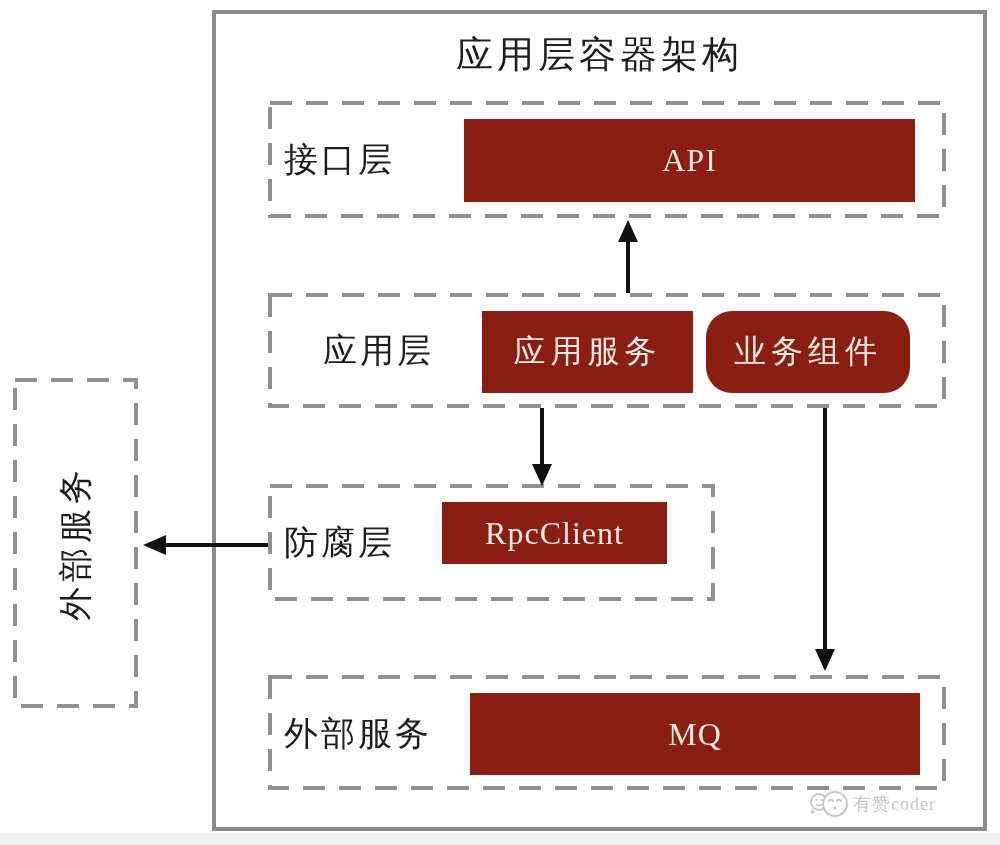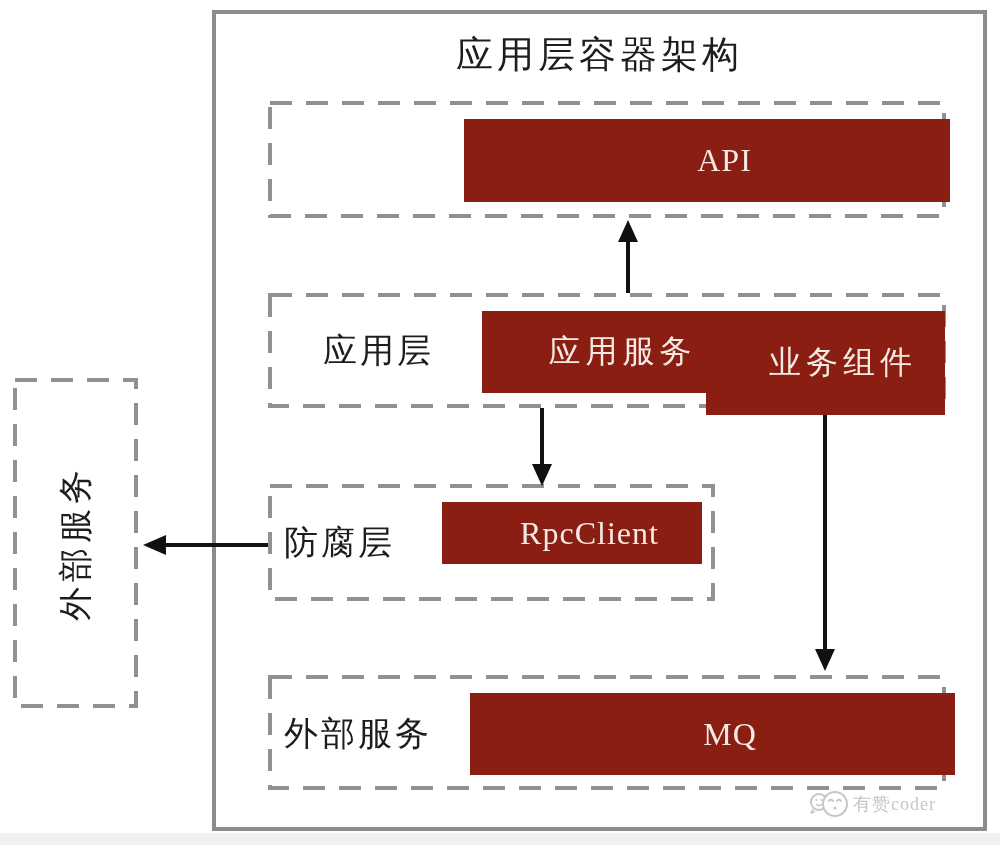--- a/index.html
+++ b/index.html
@@ -11,27 +11,27 @@
     position:absolute;left:212px;top:10px;width:775px;height:821px;
     box-sizing:border-box;border:4px solid #8c8c8c;background:transparent;
   }
   .diagram-title{
     position:absolute;left:212px;top:30px;width:775px;text-align:center;
     font-size:37px;letter-spacing:4px;color:#1d1d1d;white-space:nowrap;
   }
   .gfx{position:absolute;left:0;top:0;width:1000px;height:845px;}
   .comp{
     position:absolute;background:#8a1e12;color:#f5e9e4;
-    display:flex;align-items:center;justify-content:center;white-space:nowrap;padding-left:35px;
+    display:flex;align-items:center;justify-content:center;white-space:nowrap;
   }
   .comp.cn{font-size:32px;letter-spacing:5px;}
   .comp.en{font-size:32px;letter-spacing:1px;}
   #api{left:464px;top:119px;width:451px;height:83px;}
   #app-service{left:482px;top:311px;width:211px;height:82px;}
-  #biz-comp{left:706px;top:311px;width:204px;height:104px;}
+  #biz-comp{left:706px;top:311px;width:204px;height:82px;border-radius:26px;}
   #rpc-client{left:442px;top:502px;width:225px;height:62px;}
   #mq{left:470px;top:693px;width:450px;height:82px;}
   .layer-label{
     position:absolute;display:flex;align-items:center;
     font-size:34px;letter-spacing:3px;color:#1d1d1d;white-space:nowrap;
   }
   #lbl-interface{left:284px;top:101px;height:117px;}
   #lbl-app{left:284px;top:293px;height:115px;margin-left:39px;}
   #lbl-acl{left:284px;top:484px;height:117px;}
   #lbl-infra{left:284px;top:675px;height:117px;}
@@ -73,20 +73,21 @@
 
     <line x1="825" y1="408" x2="825" y2="651" stroke="#111111" stroke-width="4"></line>
     <polygon points="825,671 815,649 835,649" fill="#111111"></polygon>
 
     <line x1="268" y1="545" x2="164" y2="545" stroke="#111111" stroke-width="4"></line>
     <polygon points="143,545 166,535 166,555" fill="#111111"></polygon>
   </svg>
 
   <div class="diagram-title">应用层容器架构</div>
 
+  <div class="layer-label" id="lbl-interface">接口层</div>
   <div class="layer-label" id="lbl-app">应用层</div>
   <div class="layer-label" id="lbl-acl">防腐层</div>
   <div class="layer-label" id="lbl-infra">外部服务</div>
 
   <div class="comp en" id="api">API</div>
   <div class="comp cn" id="app-service">应用服务</div>
   <div class="comp cn" id="biz-comp">业务组件</div>
   <div class="comp en" id="rpc-client">RpcClient</div>
   <div class="comp en" id="mq">MQ</div>
 

